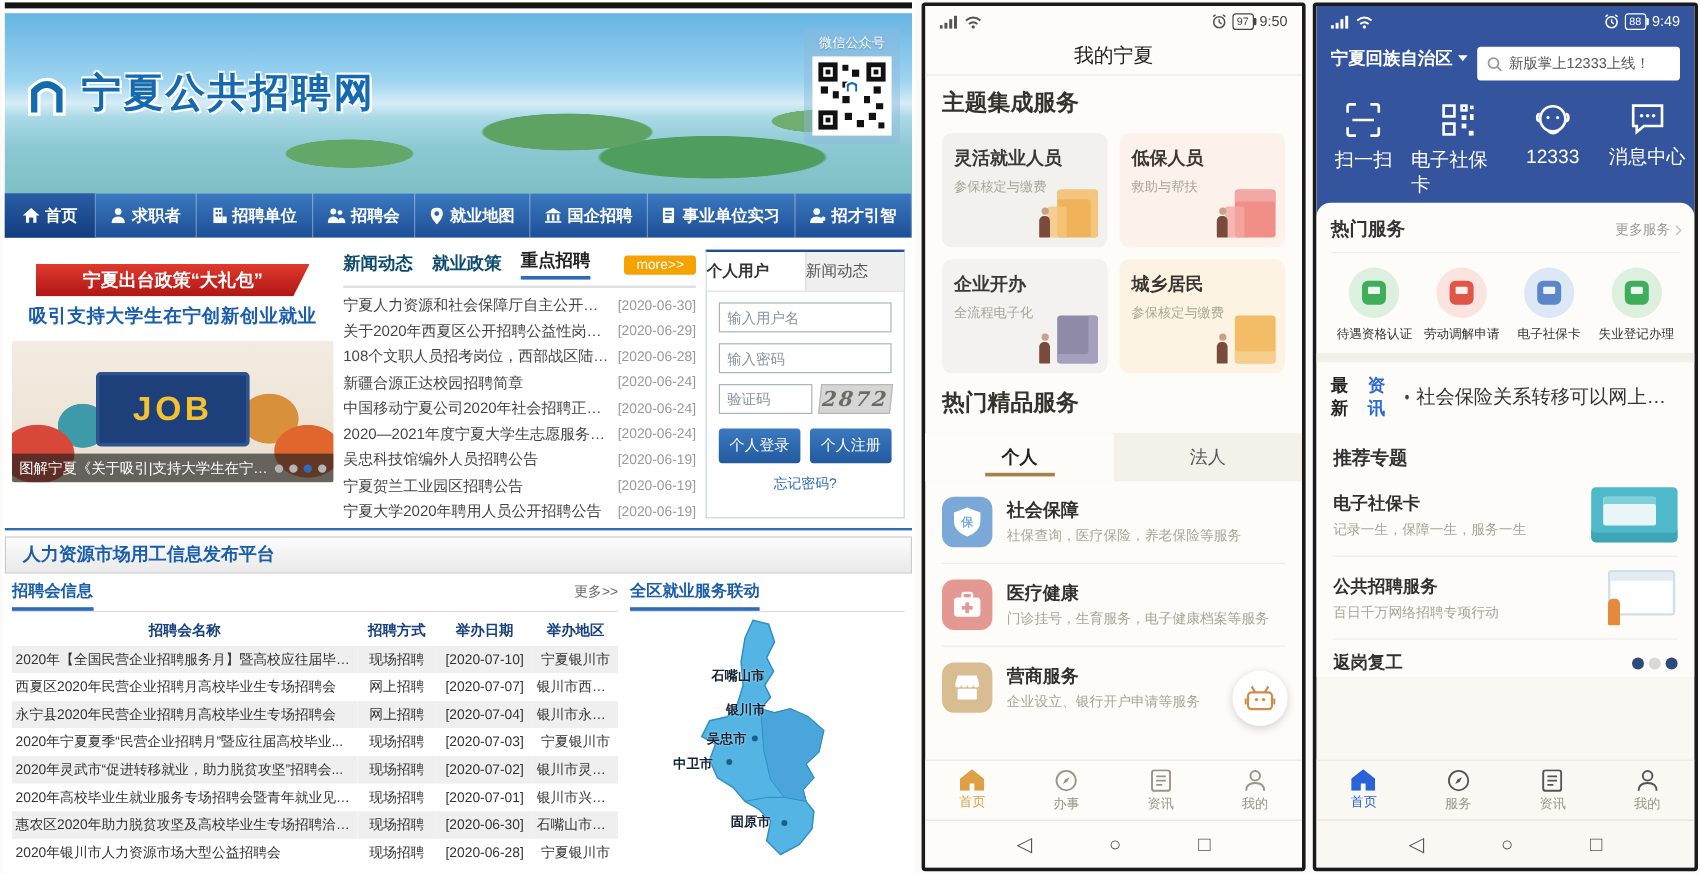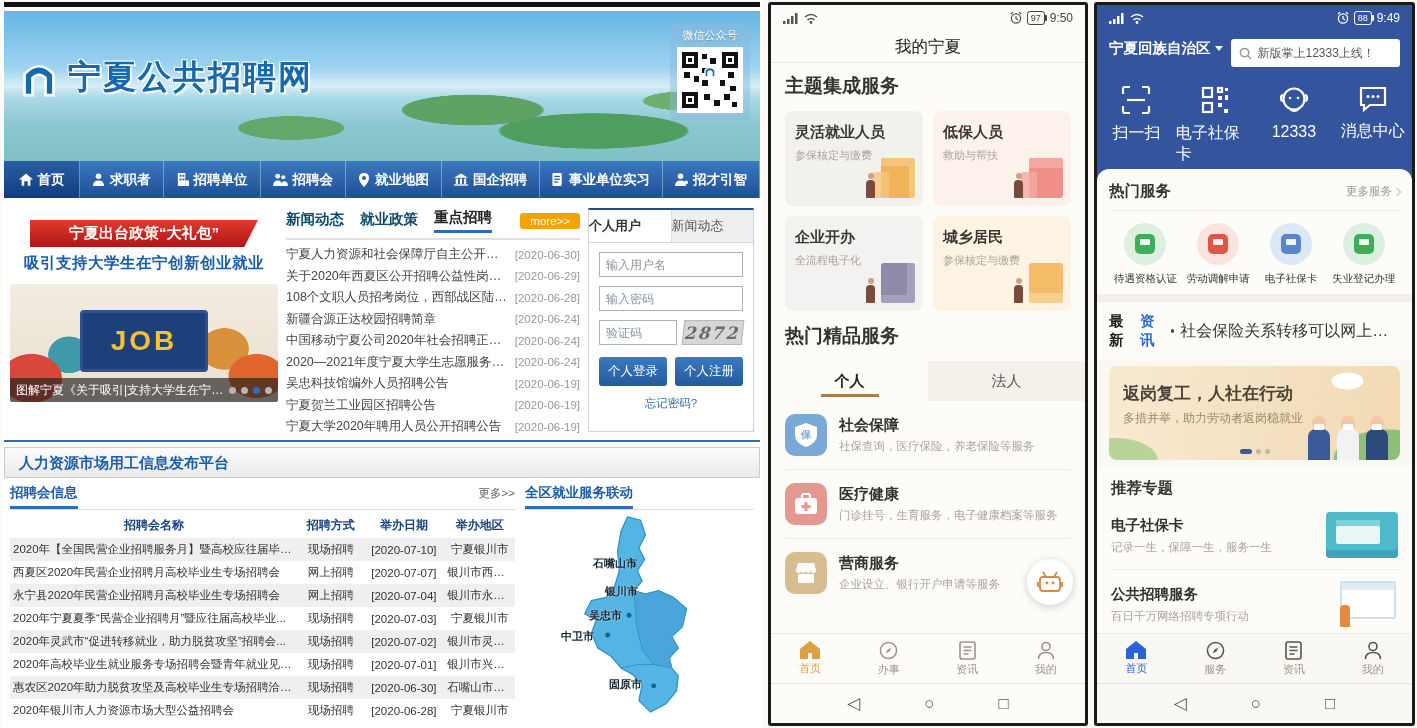--- a/index.html
+++ b/index.html
@@ -806,43 +806,20 @@
     </div>
   </div>
 
   <div class="rp-flash">
     <span class="b1">最新</span>
       <span class="b2">资讯</span>
     <span class="dot"></span>
     <span class="tx ellip">社会保险关系转移可以网上申请啦！</span>
   </div>
 
-  <div class="rp-banner">
-    <div class="bt">返岗复工，人社在行动</div>
-    <div class="bs">多措并举，助力劳动者返岗稳就业</div>
-    <div class="ppl">
-      <span class="fig n">
-          <span class="bd"></span>
-          <span class="hd"></span>
-        </span>
-      <span class="fig w">
-          <span class="bd"></span>
-          <span class="hd"></span>
-        </span>
-      <span class="fig">
-          <span class="bd"></span>
-          <span class="hd"></span>
-        </span>
-    </div>
-    <div class="bdots">
-        <i class="on"></i>
-        <i></i>
-        <i></i>
-      </div>
-  </div>
 
   <div class="rp-topics">
     <div class="rp-topics-h">推荐专题</div>
     <div class="tp-item">
       <div style="min-width:0">
         <div class="tt">电子社保卡</div>
         <div class="ts ellip">记录一生，保障一生，服务一生</div>
       </div>
       <span class="tp-illo card"></span>
     </div>

